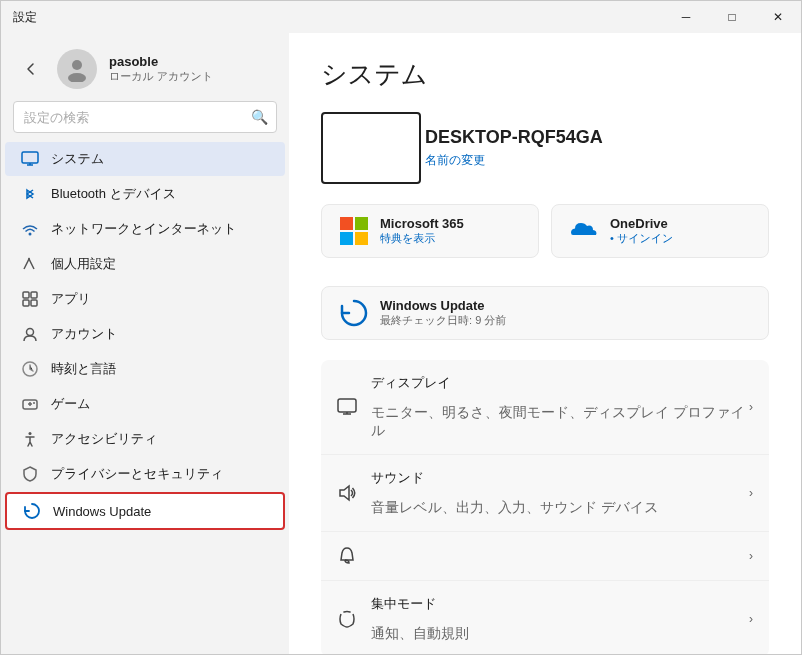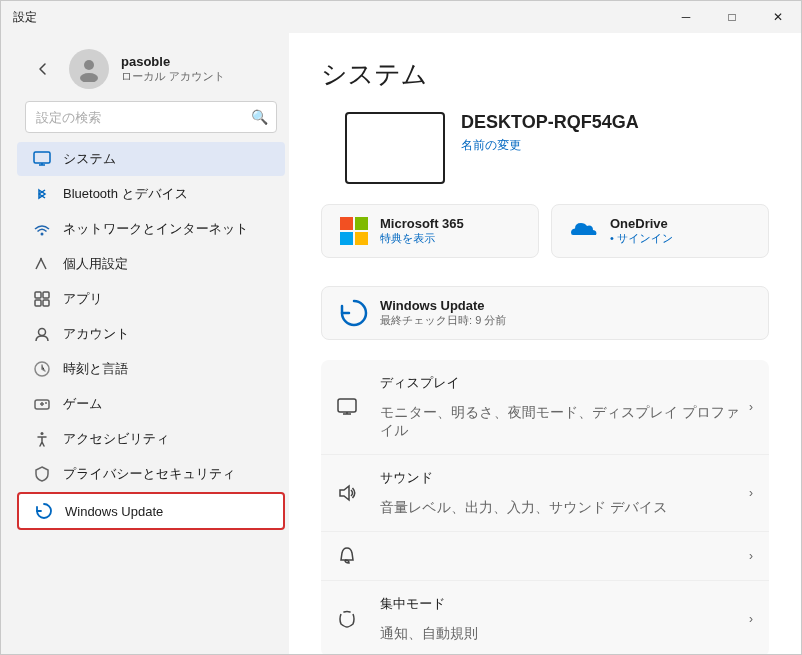--- a/index.html
+++ b/index.html
@@ -70,21 +70,20 @@
     }
 
     
     .sidebar {
       width: 288px;
       background: #f3f3f3;
       display: flex;
       flex-direction: column;
       flex-shrink: 0;
       padding-bottom: 8px;
-      padding-left: 12px;
     }
     .user-section {
       display: flex;
       align-items: center;
       gap: 12px;
       padding: 16px 16px 12px 16px;
     }
     .avatar {
       width: 40px;
       height: 40px;
@@ -168,24 +167,23 @@
     }
     .page-title {
       font-size: 26px;
       font-weight: 300;
       color: #202020;
       margin-bottom: 20px;
     }
 
     .device-section {
       display: flex;
-      align-items: flex-start;
-      gap: 16px;
+      align-items: center;
+      gap: 4px;
       margin-bottom: 20px;
-      margin-left: 24px;
     }
     .device-thumbnail {
       width: 100px;
       height: 72px;
       border: 2px solid #202020;
       border-radius: 4px;
       background: #fff;
       flex-shrink: 0;
     }
     .device-info { display: flex; flex-direction: column; gap: 4px; }
@@ -242,21 +240,21 @@
       background: #f8f8f8;
       border-bottom: 1px solid #eeeeee;
       cursor: pointer;
       border-radius: 0;
     }
     .settings-item:first-child { border-radius: 8px 8px 0 0; }
     .settings-item:last-child { border-radius: 0 0 8px 8px; border-bottom: none; }
     .settings-item-left {
       display: flex;
       align-items: center;
-      gap: 23px;
+      gap: 14px;
     }
     .settings-item-icon {
       width: 20px;
       height: 20px;
       display: flex;
       align-items: center;
       justify-content: center;
       color: #444;
       flex-shrink: 0;
     }

